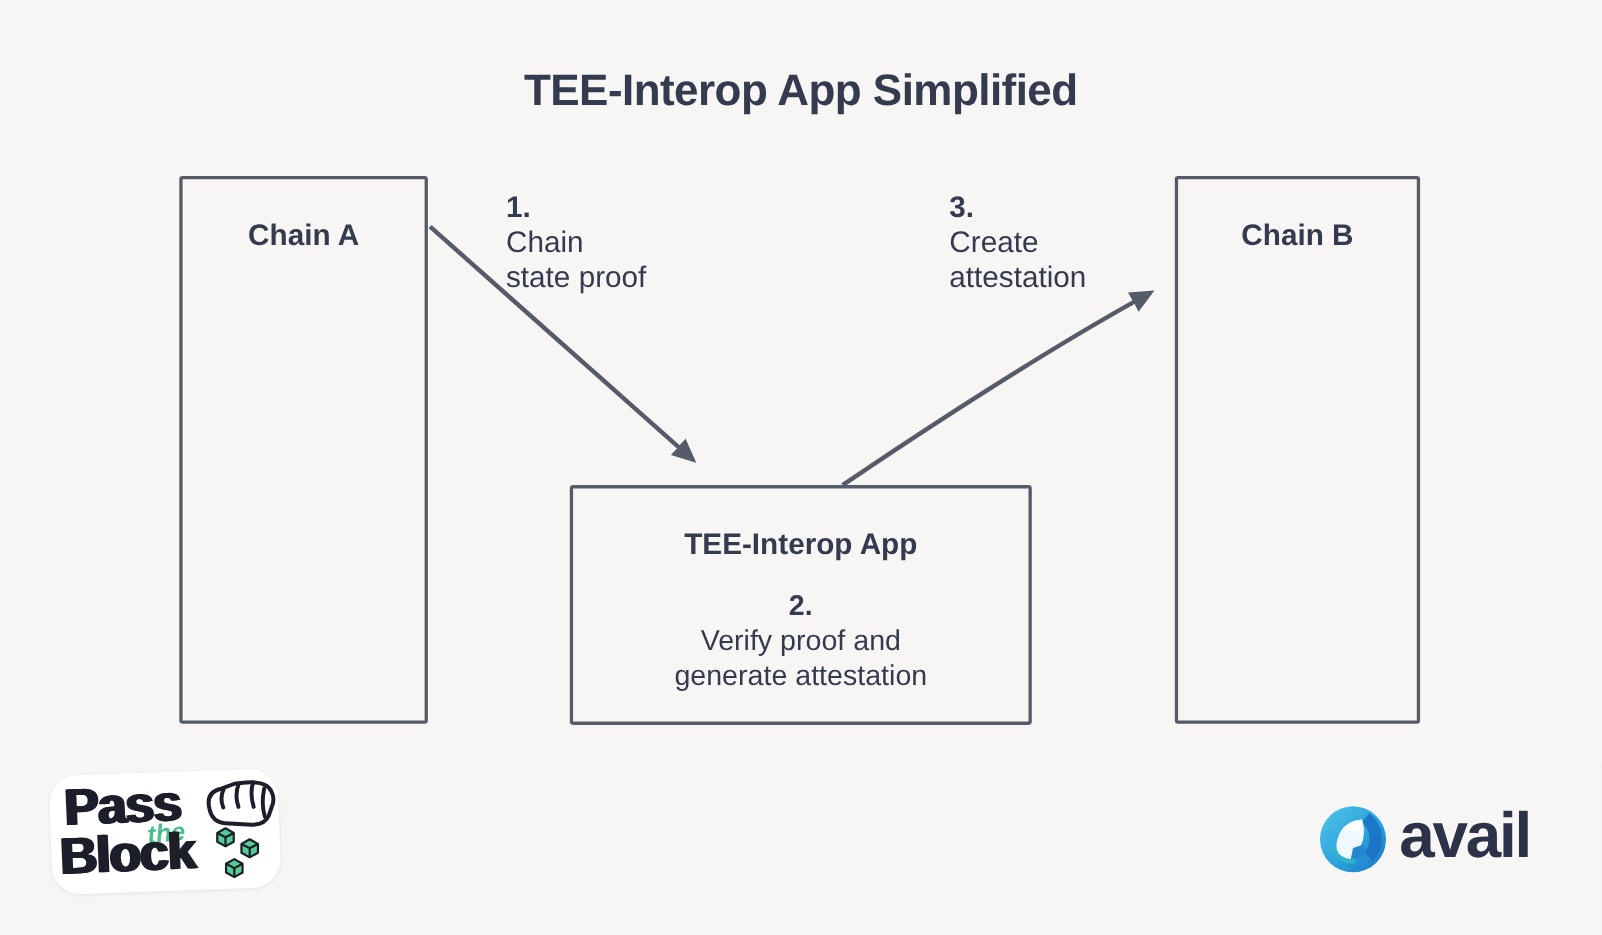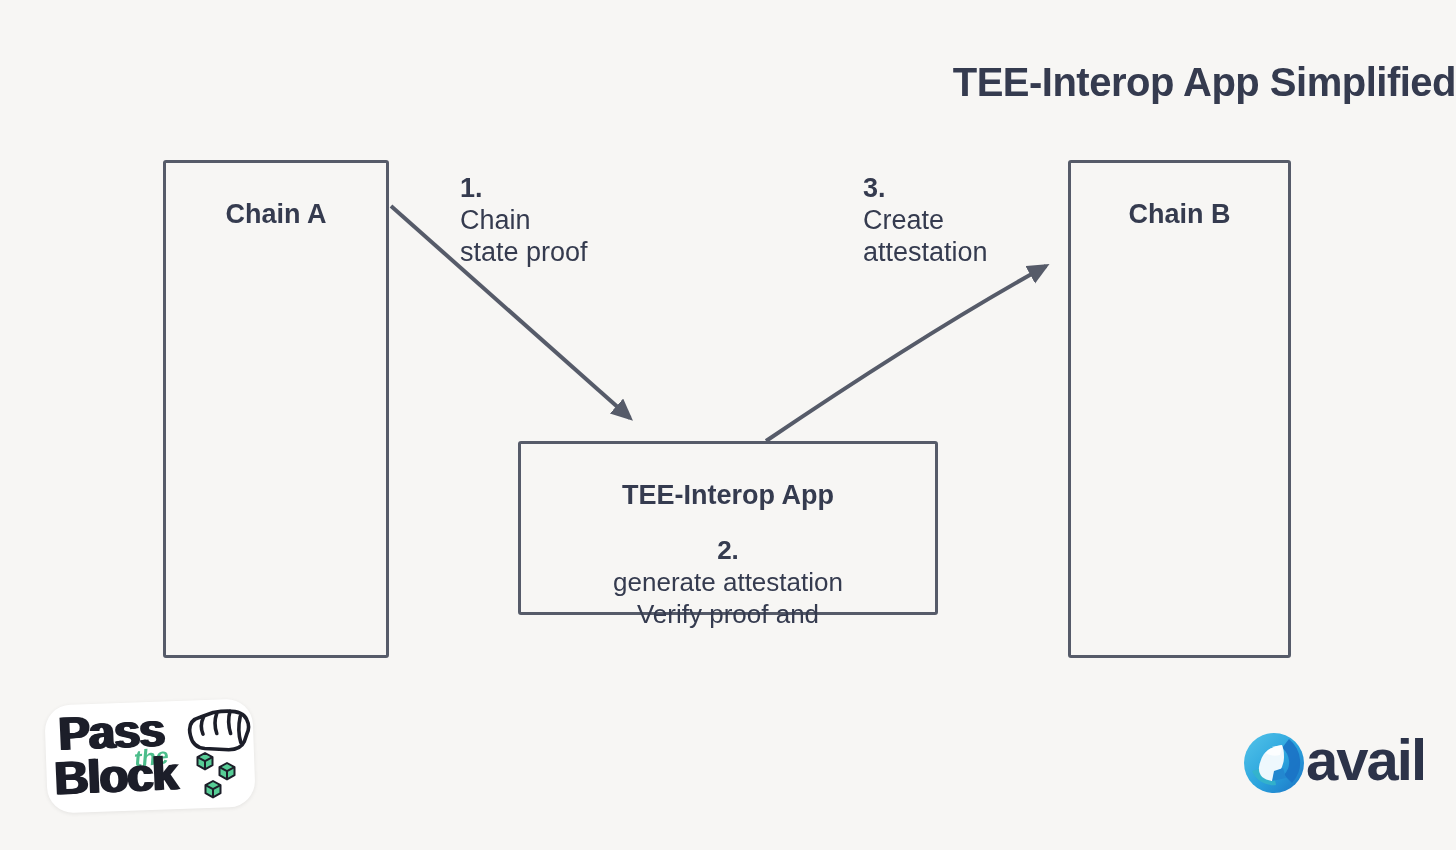--- a/index.html
+++ b/index.html
@@ -9,35 +9,35 @@
   .canvas {
     position: relative;
     width: 1456px; height: 850px;
     background: var(--background, #f7f6f4);
     overflow: hidden;
   }
 
   .title {
     position: absolute;
     top: 60px; left: 0; width: 100%;
-    text-align: right;
+    text-align: center;
     font-size: 40px; font-weight: 700;
     letter-spacing: -0.5px;
     color: var(--ink, #353b4f);
   }
 
   .node {
     position: absolute;
     border: 3px solid var(--line, #565b69);
     border-radius: 3px;
     background: transparent;
   }
   .node-chain-a { left: 163px; top: 160px; width: 226px; height: 498px; }
   .node-chain-b { left: 1068px; top: 160px; width: 223px; height: 498px; }
-  .node-tee     { left: 518px; top: 441px; width: 420px; height: 174px; }
+  .node-tee     { left: 518px; top: 441px; width: 420px; height: 218px; }
 
   .node-label {
     margin-top: 36px;
     text-align: center;
     font-size: 27px; font-weight: 700;
     color: var(--ink, #353b4f);
   }
   .tee-step {
     margin-top: 24px;
     text-align: center;
@@ -86,22 +86,22 @@
     position: absolute; left: 92px; top: 46px;
     font-size: 23px; font-weight: 700; font-style: italic;
     color: var(--sticker-green, #4cbd8b);
     transform: rotate(-6deg);
   }
   .ptb-fist { position: absolute; left: 140px; top: 8px; }
   .ptb-dice { position: absolute; left: 146px; top: 52px; }
 
   
   .avail-logo {
-    position: absolute; left: 1242px; top: 731px;
-    display: flex; align-items: flex-start; 
+    position: absolute; left: 1198px; top: 731px;
+    display: flex; align-items: flex-start; gap: 10px;
   }
   .avail-wordmark {
     font-size: 58px; font-weight: 700;
     letter-spacing: -2px;
     color: var(--avail-navy, #2c3349);
     line-height: 1;
     padding-bottom: 6px;
   }
 </style>
 </head>
@@ -115,22 +115,22 @@
     <div class="node-label">Chain A</div>
   </div>
 
   <div class="node node-chain-b">
     <div class="node-label">Chain B</div>
   </div>
 
   <div class="node node-tee">
     <div class="node-label">TEE-Interop App</div>
     <div class="tee-step">2.</div>
+    <div class="tee-desc">Verify proof and</div>
     <div class="tee-desc">generate attestation</div>
-    <div class="tee-desc">Verify proof and</div>
   </div>
 
   <svg class="arrows" width="1456" height="850" viewBox="0 0 1456 850">
     <defs>
       <marker id="ah" markerUnits="userSpaceOnUse" markerWidth="24" markerHeight="22" refX="18" refY="10" orient="auto">
         <path class="arrowhead-shape" d="M0,0 L22,10 L0,20 Z"></path>
       </marker>
     </defs>
     <path class="arrow-path" d="M391,206 L630,418" marker-end="url(#ah)"></path>
     <path class="arrow-path" d="M766,441 Q930,330 1046,266" marker-end="url(#ah)"></path>

